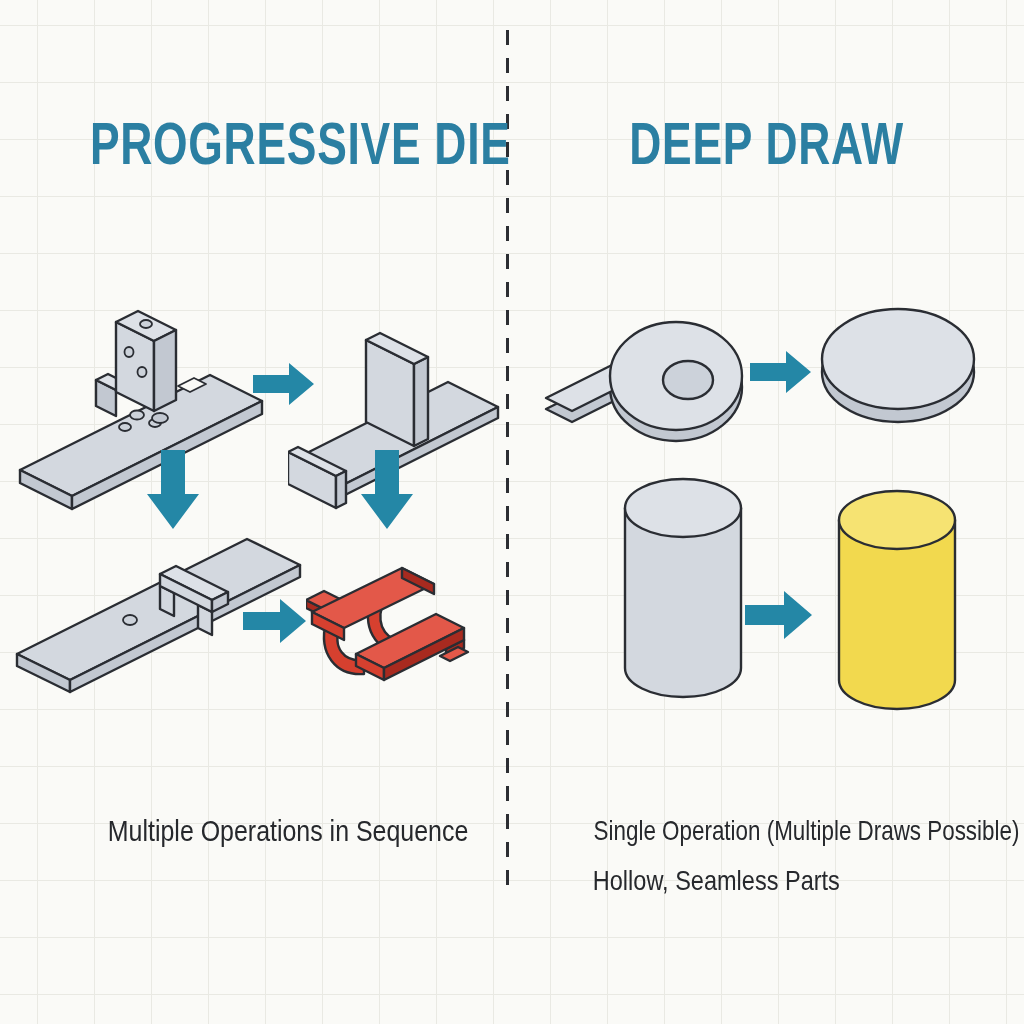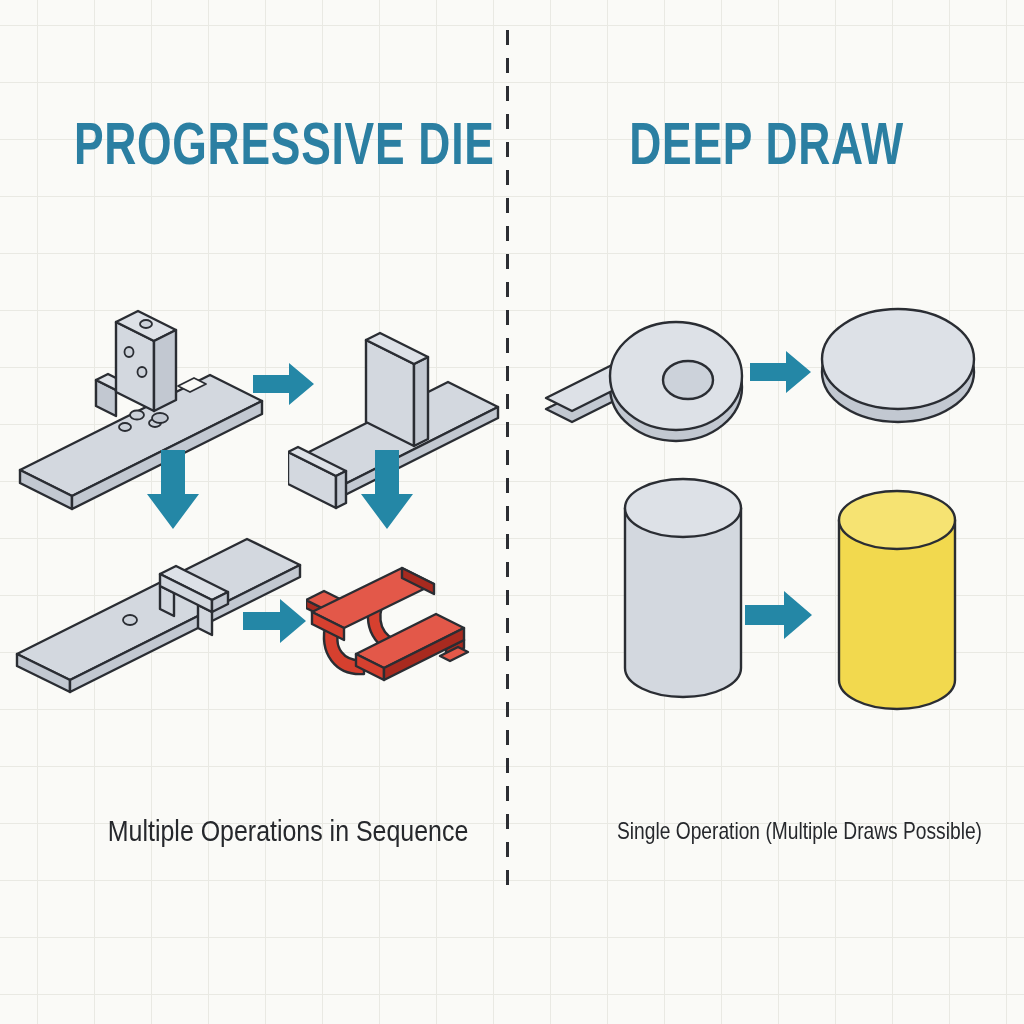--- a/index.html
+++ b/index.html
@@ -18,29 +18,29 @@
     position:absolute;left:506px;top:30px;width:3px;height:858px;
     background:repeating-linear-gradient(to bottom, var(--divider,#2c2e33) 0 15px, transparent 15px 28px);
   }
   .title{
     position:absolute;top:112px;height:64px;
     text-align:center;white-space:nowrap;
     color:var(--title-teal,#2b7fa2);
     font-size:60px;font-weight:bold;line-height:64px;
   }
   .title span{display:inline-block;transform:scaleX(0.74);transform-origin:center;letter-spacing:1px;}
-  .title-left{left:0;width:510px;}
+  .title-left{left:16px;width:510px;}
   .title-right{left:510px;width:514px;}
   .caption{
     position:absolute;top:806px;
     text-align:center;color:var(--caption-text,#26282c);
     font-size:29px;line-height:50px;
   }
   .caption-left{left:0;width:510px;}
-  .caption-right{left:510px;width:514px;font-size:24px;}
+  .caption-right{left:490px;width:514px;font-size:28px;}
   .caption .line{display:block;white-space:nowrap;margin-left:36px;}
   .caption .line span{display:inline-block;transform-origin:center;}
   .caption-left .line1 span{transform:scaleX(0.86) translateX(18px);}
   .caption-left .line2 span{transform:scaleX(0.86) translateX(-8px);}
   .caption-right .line1 span{transform:scaleX(0.80) translateX(18px);}
   .caption-right .line2 span{transform:scaleX(0.84) translateX(-58px);}
   .art{position:absolute;}
   .oline{stroke:var(--outline-dark,#2a2d33);stroke-width:2.4;stroke-linejoin:round;stroke-linecap:round;}
   .thin{stroke-width:1.8;}
   .f-light{fill:var(--metal-light,#dde1e7);}
@@ -170,15 +170,16 @@
   </svg>
   <svg class="art" style="left:745px;top:590px" width="68" height="50" viewBox="0 0 68 50">
     <polygon class="f-accent" points="0,15 39,15 39,1 67,25 39,49 39,35 0,35"></polygon>
   </svg>
 
   <div class="caption caption-left">
     <span class="line line1"><span>Multiple Operations in Sequence</span></span>
   </div>
   <div class="caption caption-right">
     <span class="line line1"><span>Single Operation (Multiple Draws Possible)</span></span>
+    <span class="line line2"><span>Hollow, Seamless Parts</span></span>
   </div>
 
 </div>
 
 </body></html>

